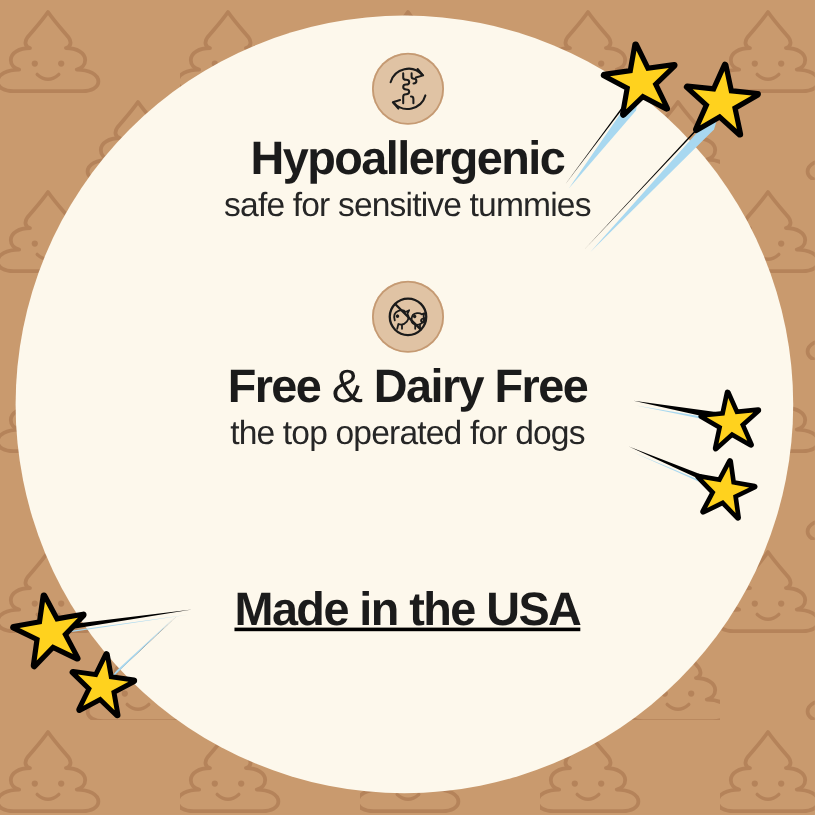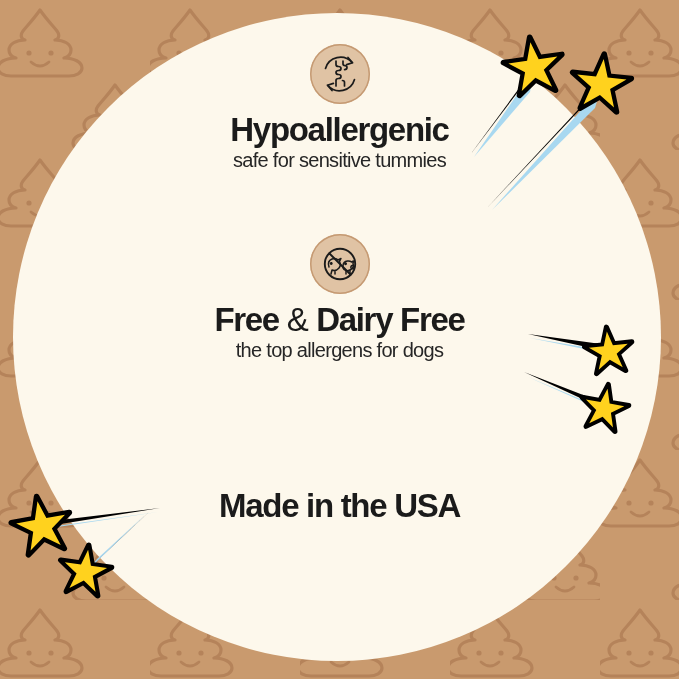--- a/index.html
+++ b/index.html
@@ -37,44 +37,44 @@
     border-radius:50%;
     background:#e0c3a4;
     box-shadow:inset 0 0 0 1.5px #c59a73;
     display:flex;align-items:center;justify-content:center;
   }
   .feature-icon svg{display:block;}
 
   .feature-title{
     font-family:"Liberation Sans","DejaVu Sans",sans-serif;
     font-weight:bold;
-    font-size:33px;
+    font-size:39px;
     line-height:1.04;
     letter-spacing:-1.3px;
     color:#1b1b1b;
     margin-top:9px;
     white-space:nowrap;
   }
   .feature-title .amp{font-weight:400;letter-spacing:-0.5px;}
 
   .feature-sub{
     font-family:"Liberation Sans","DejaVu Sans",sans-serif;
     font-weight:300;
-    font-size:20px;
+    font-size:28px;
     line-height:1.1;
     letter-spacing:-0.7px;
     color:#262626;
     margin-top:2px;
     white-space:nowrap;
   }
   .feature-sub .amp{letter-spacing:-0.3px;}
 
   #feature-hypoallergenic{top:44px;}
   #feature-meat-dairy-free{top:234px;}
-  #feature-made-in-usa{top:489px;}
+  #feature-made-in-usa{top:489px;text-decoration:underline;}
   #feature-made-in-usa .feature-title{margin-top:0;}
 </style>
 </head>
 <body>
 
 <div id="stage">
 
   <div id="bg-pattern">
     <svg viewBox="0 0 679 679" xmlns="http://www.w3.org/2000/svg">
       <defs>
@@ -149,21 +149,21 @@
             <path d="M33.4,22.6 a1.6,1.6 0 1 0 0.1,0"></path>
 
             <circle cx="21" cy="21" r="15.2" stroke-width="1.9"></circle>
             <line x1="10.5" y1="10.5" x2="31.5" y2="31.5" stroke-width="1.9"></line>
           </g>
         </svg>
       </div>
       <div class="feature-title">
         <span>Free </span><span class="amp">&amp;</span><span> Dairy Free</span>
       </div>
-      <div class="feature-sub">the top allergens for dogs</div>
+      <div class="feature-sub">the top operated for dogs</div>
     </div>
 
     <div class="feature" id="feature-made-in-usa">
       <div class="feature-title">
         <span>Made in the USA</span>
       </div>
     </div>
 
   </div>
 

